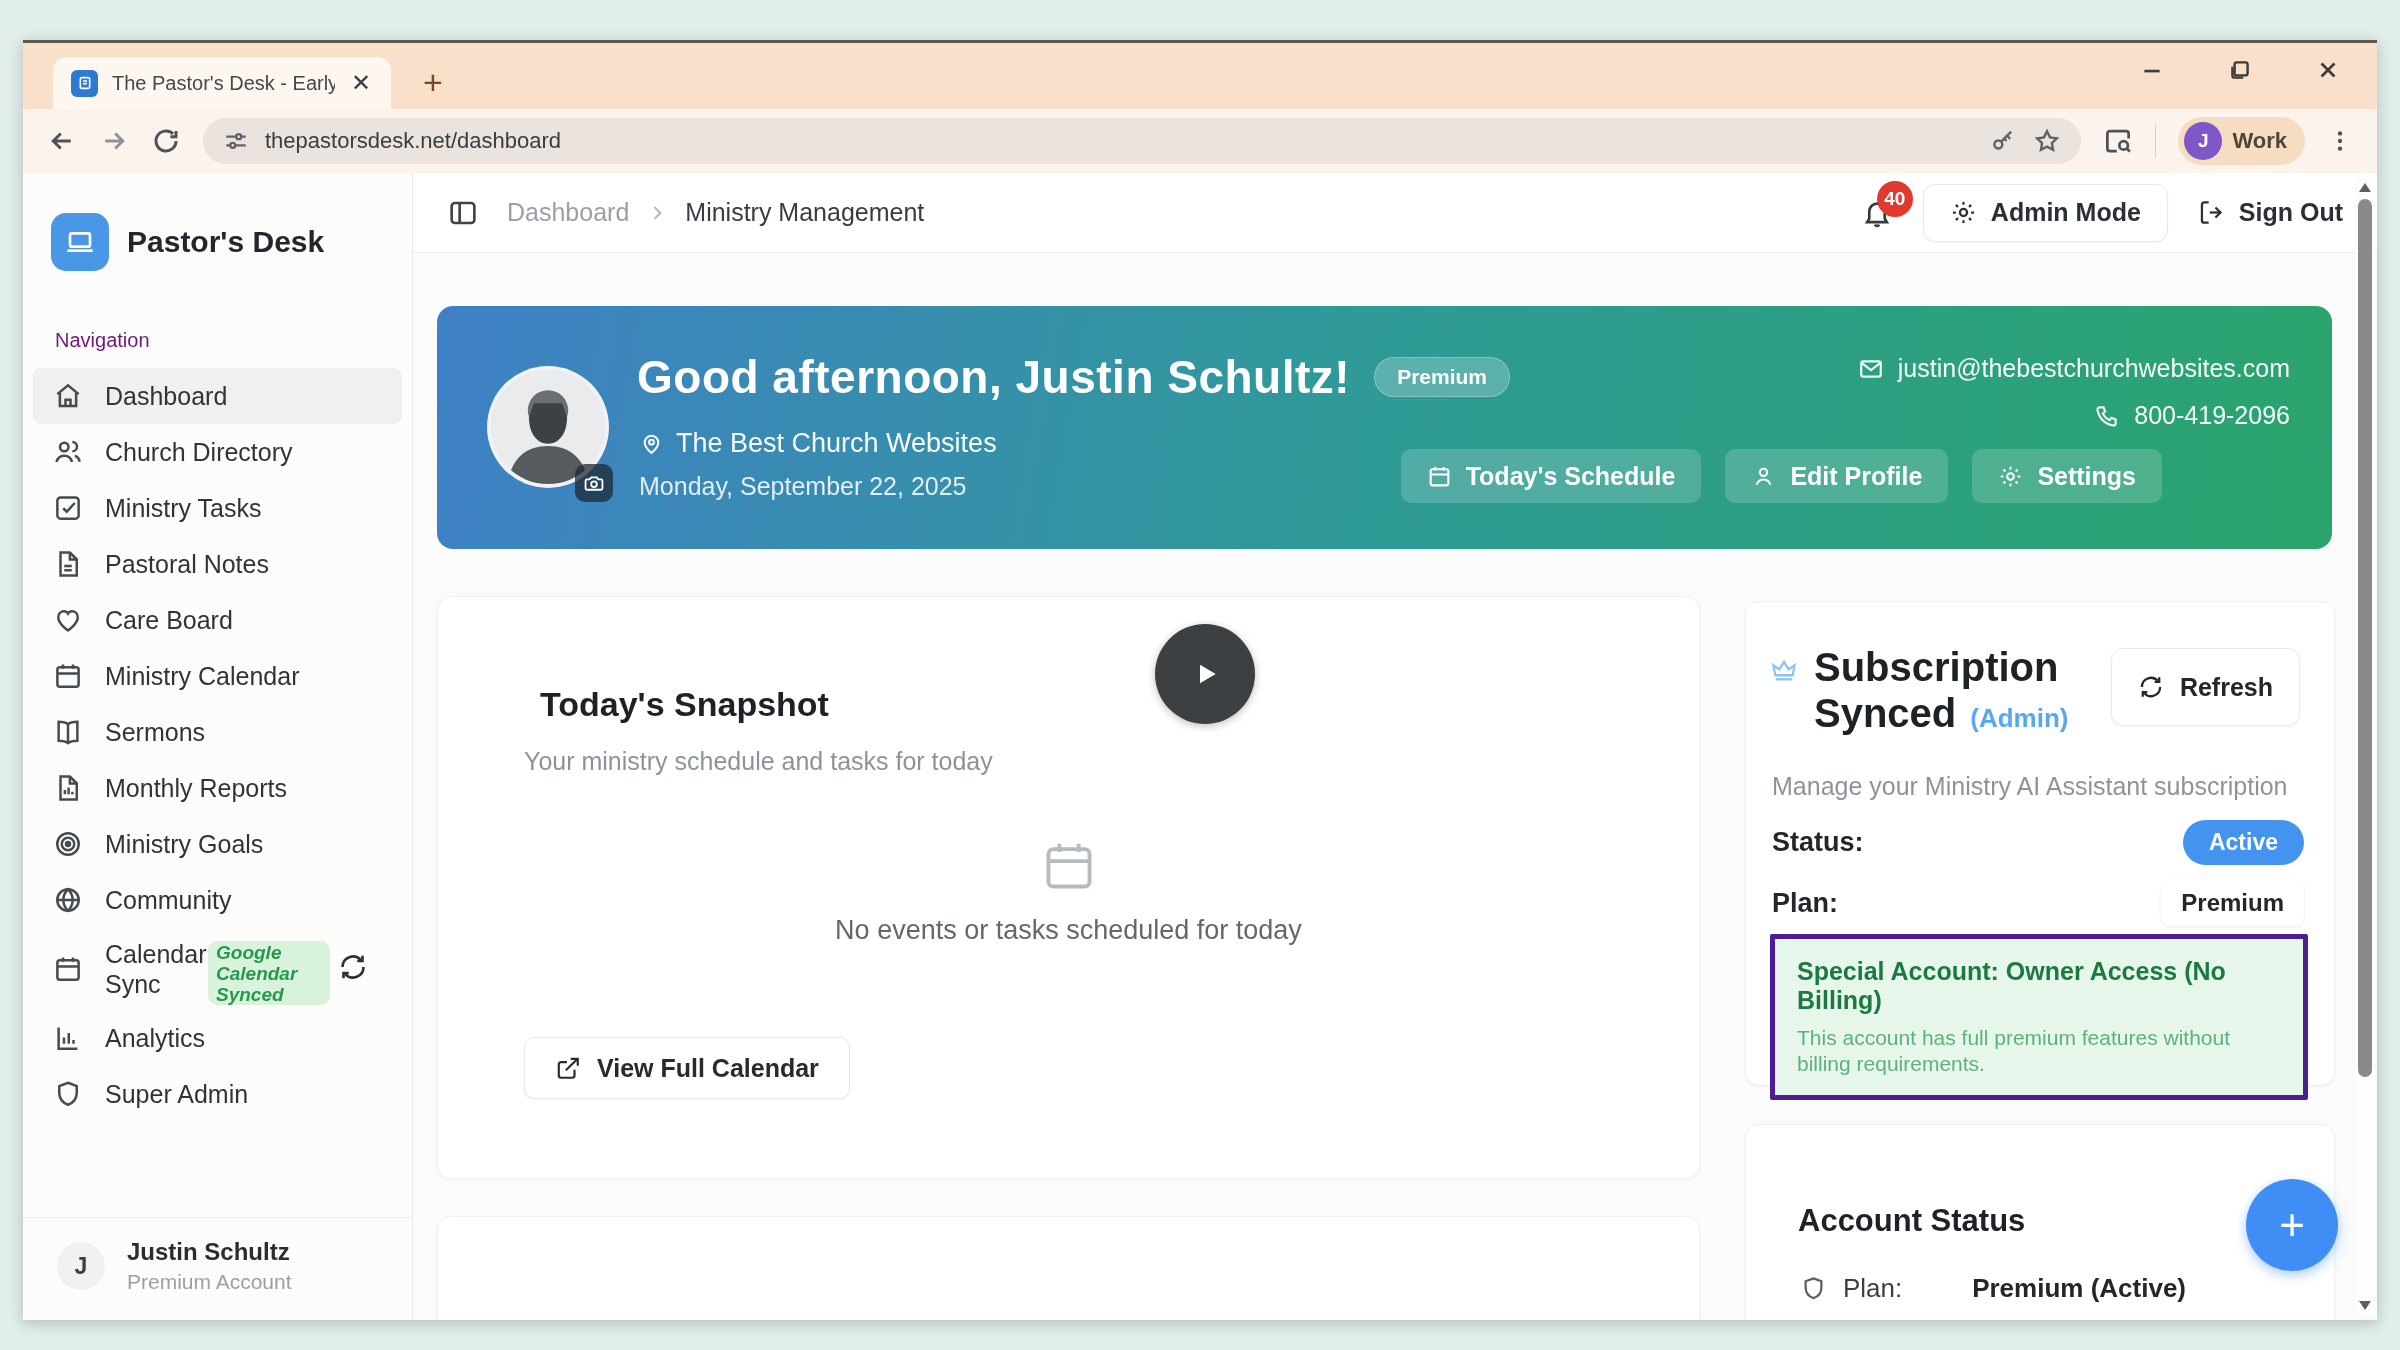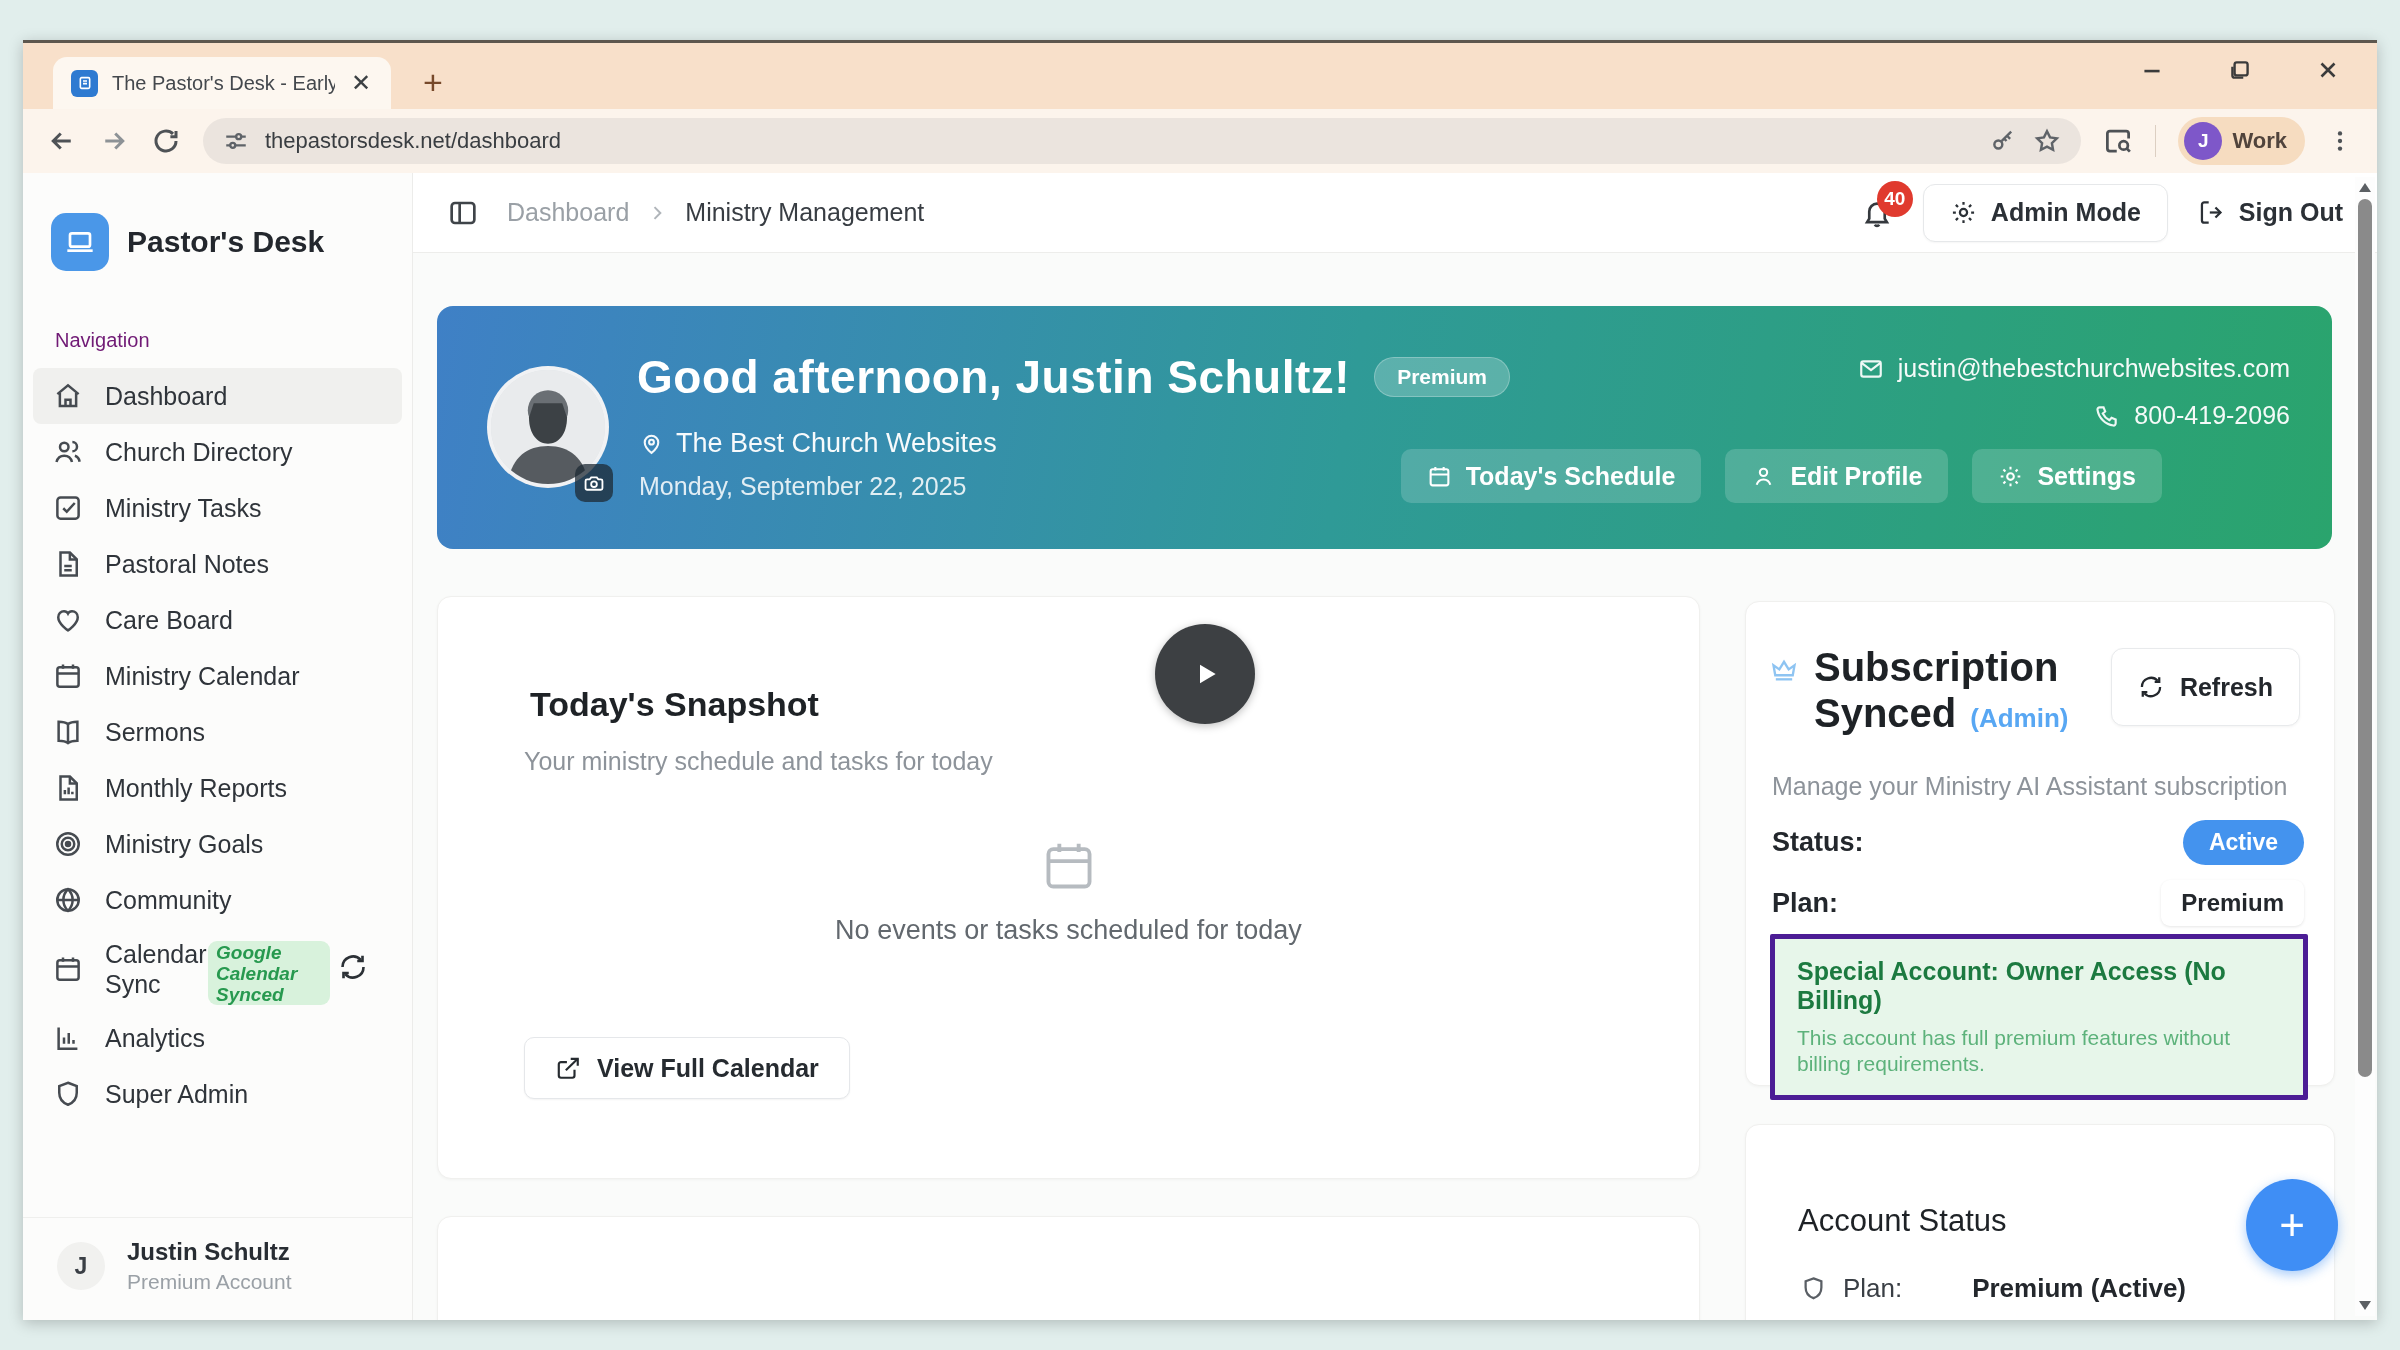--- a/index.html
+++ b/index.html
@@ -87,21 +87,21 @@
   .contact { position:absolute; right:42px; top:48px; text-align:right; }
   .contact-row { display:flex; align-items:center; justify-content:flex-end; gap:14px; font-size:25px;
                  color:rgba(255,255,255,.95); margin-bottom:18px; }
   .banner-actions { position:absolute; right:170px; top:143px; display:flex; gap:24px; }
   .b-btn { display:flex; align-items:center; gap:14px; height:54px; padding:0 26px; border-radius:10px;
            background:rgba(255,255,255,.17); font-size:25px; font-weight:bold; color:#fff; }
 
   
   .card { position:absolute; background:#fff; border:1px solid #f0f0ee; border-radius:14px; box-shadow:0 1px 3px rgba(0,0,0,.04); }
   .snapshot { left:24px; top:423px; width:1263px; height:583px; }
-  .snap-title { position:absolute; left:92px; top:88px; font-size:34px; font-weight:bold; color:#1e2226; }
+  .snap-title { position:absolute; left:102px; top:88px; font-size:34px; font-weight:bold; color:#1e2226; }
   .snap-sub { position:absolute; left:86px; top:150px; font-size:25px; color:#8d939a; }
   .snap-empty-ic { position:absolute; left:0; right:0; top:240px; display:flex; justify-content:center; color:#b6bbc0; }
   .snap-empty { position:absolute; left:0; right:0; top:318px; text-align:center; font-size:27px; color:#62686e; }
   .snap-btn { position:absolute; left:86px; top:440px; display:flex; align-items:center; gap:16px; height:62px; padding:0 30px;
               border:1px solid #e5e7ea; border-radius:10px; background:#fff; font-size:25px; font-weight:bold; color:#262b30;
               box-shadow:0 1px 2px rgba(0,0,0,.05); }
   .play-btn { position:absolute; left:742px; top:451px; width:100px; height:100px; border-radius:50%;
               background:#3d4043; display:flex; align-items:center; justify-content:center; box-shadow:0 2px 8px rgba(0,0,0,.25); }
 
   .subcard { left:1332px; top:428px; width:590px; height:485px; padding:0; }
@@ -116,21 +116,21 @@
   .kv { position:absolute; left:26px; right:30px; display:flex; align-items:center; }
   .kv-label { font-size:27px; font-weight:bold; color:#23272c; }
   .pill-active { margin-left:auto; background:#4493ee; color:#fff; font-size:23px; font-weight:bold; border-radius:999px; padding:9px 26px;text-align:right; }
   .plan-badge { margin-left:auto; background:#fff; font-size:24px; font-weight:bold; color:#23272c; border-radius:9px;
                 padding:9px 20px; box-shadow:0 1px 3px rgba(0,0,0,.10); }
   .notice { position:absolute; left:24px; right:26px; top:332px; background:#e7f6ea; border:5px solid #4c1d95; border-radius:2px; padding:18px 22px; }
   .notice-title { font-size:25px; font-weight:bold; color:#1c7a40; }
   .notice-body { margin-top:10px; font-size:21px; color:#5db27b; line-height:26px; }
 
   .acct { left:1332px; top:951px; width:590px; height:250px; }
-  .acct-title { position:absolute; left:52px; top:78px; font-size:31px; font-weight:normal; color:#1e2226; }
+  .acct-title { position:absolute; left:52px; top:78px; font-size:31px; font-weight:bold; color:#1e2226; }
   .acct-row { position:absolute; left:54px; right:30px; top:148px; display:flex; align-items:center; gap:16px; }
   .acct-label { font-size:26px; font-weight:500; color:#3a3f45; }
   .acct-value { font-size:26px; font-weight:bold; color:#23272c; margin-left:auto; margin-right:118px; }
   .fab { position:absolute; right:-4px; top:54px; width:92px; height:92px; border-radius:50%; background:#3f8ef5;
          color:#fff; font-size:44px; font-weight:300; display:flex; align-items:center; justify-content:center;
          box-shadow:0 4px 12px rgba(63,142,245,.45); }
 
   .bottomcard { left:24px; top:1043px; width:1263px; height:180px; }
 
   

